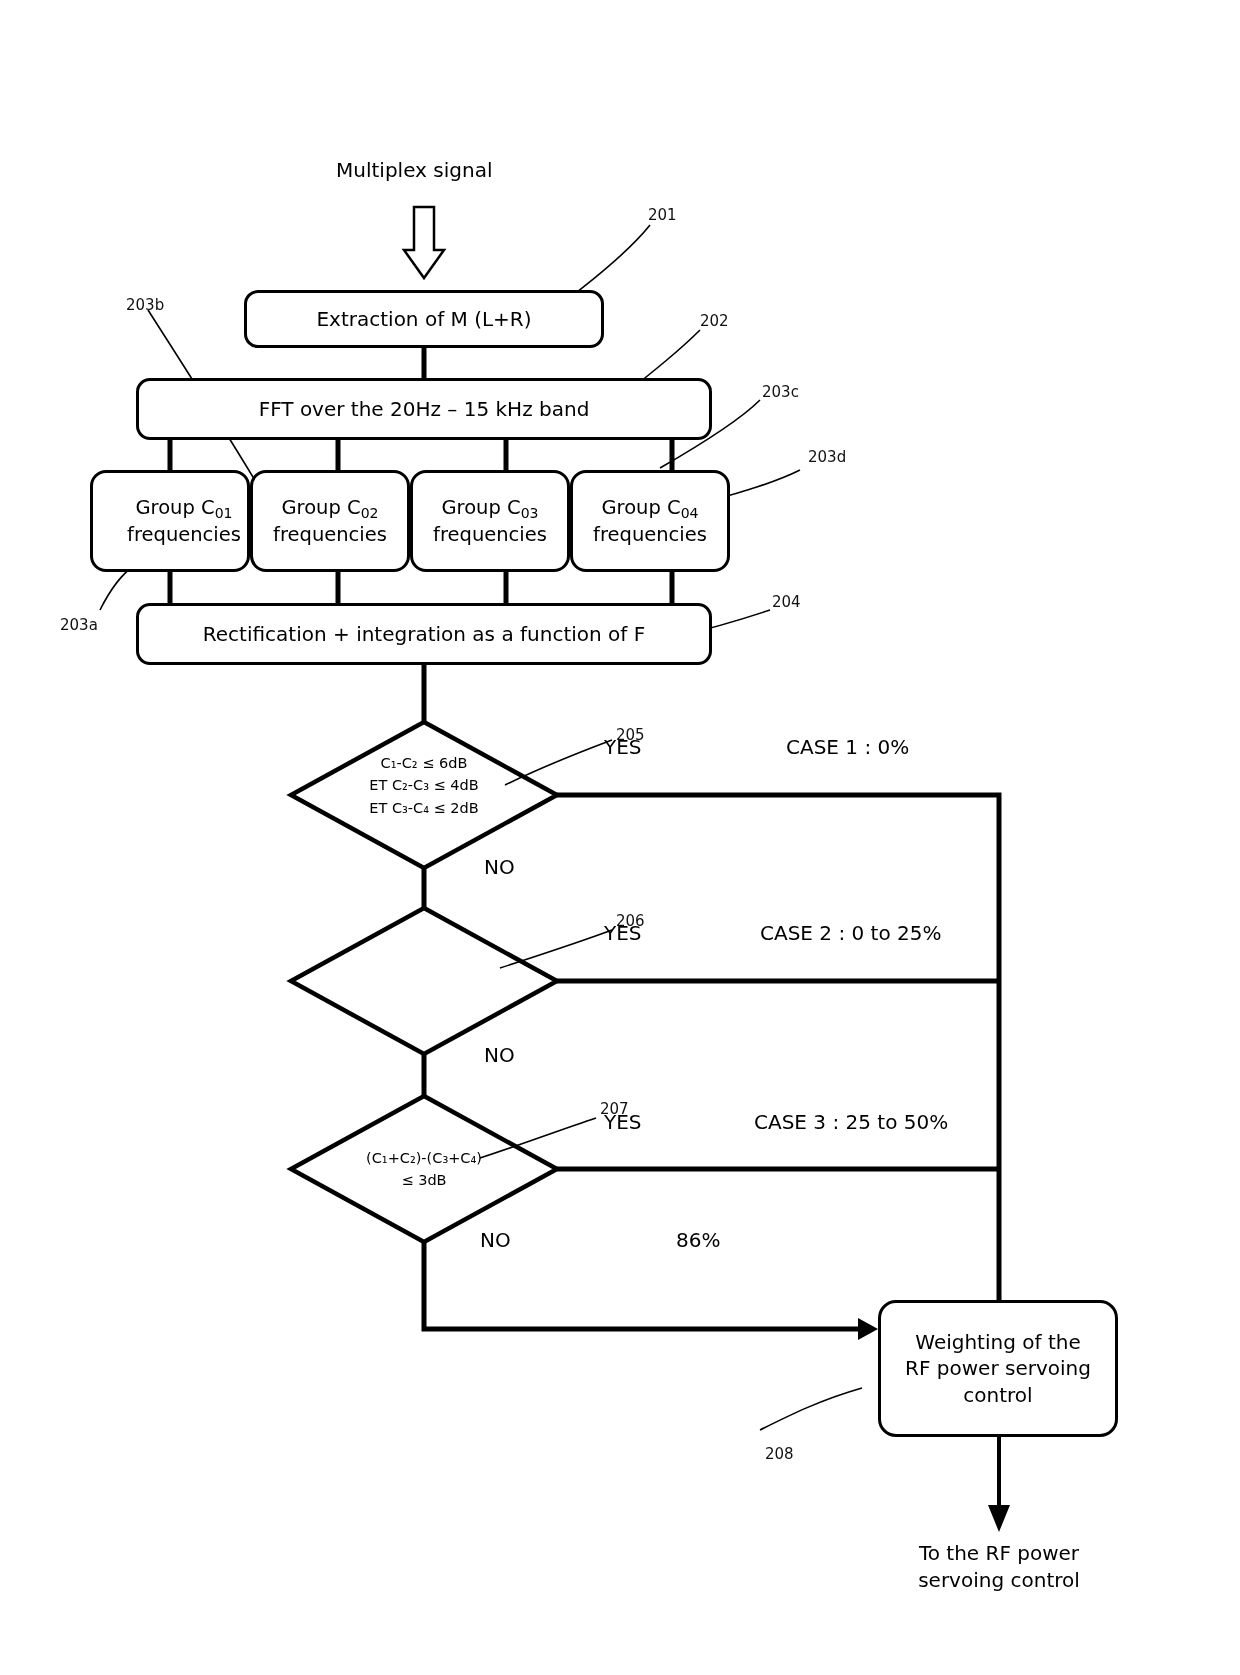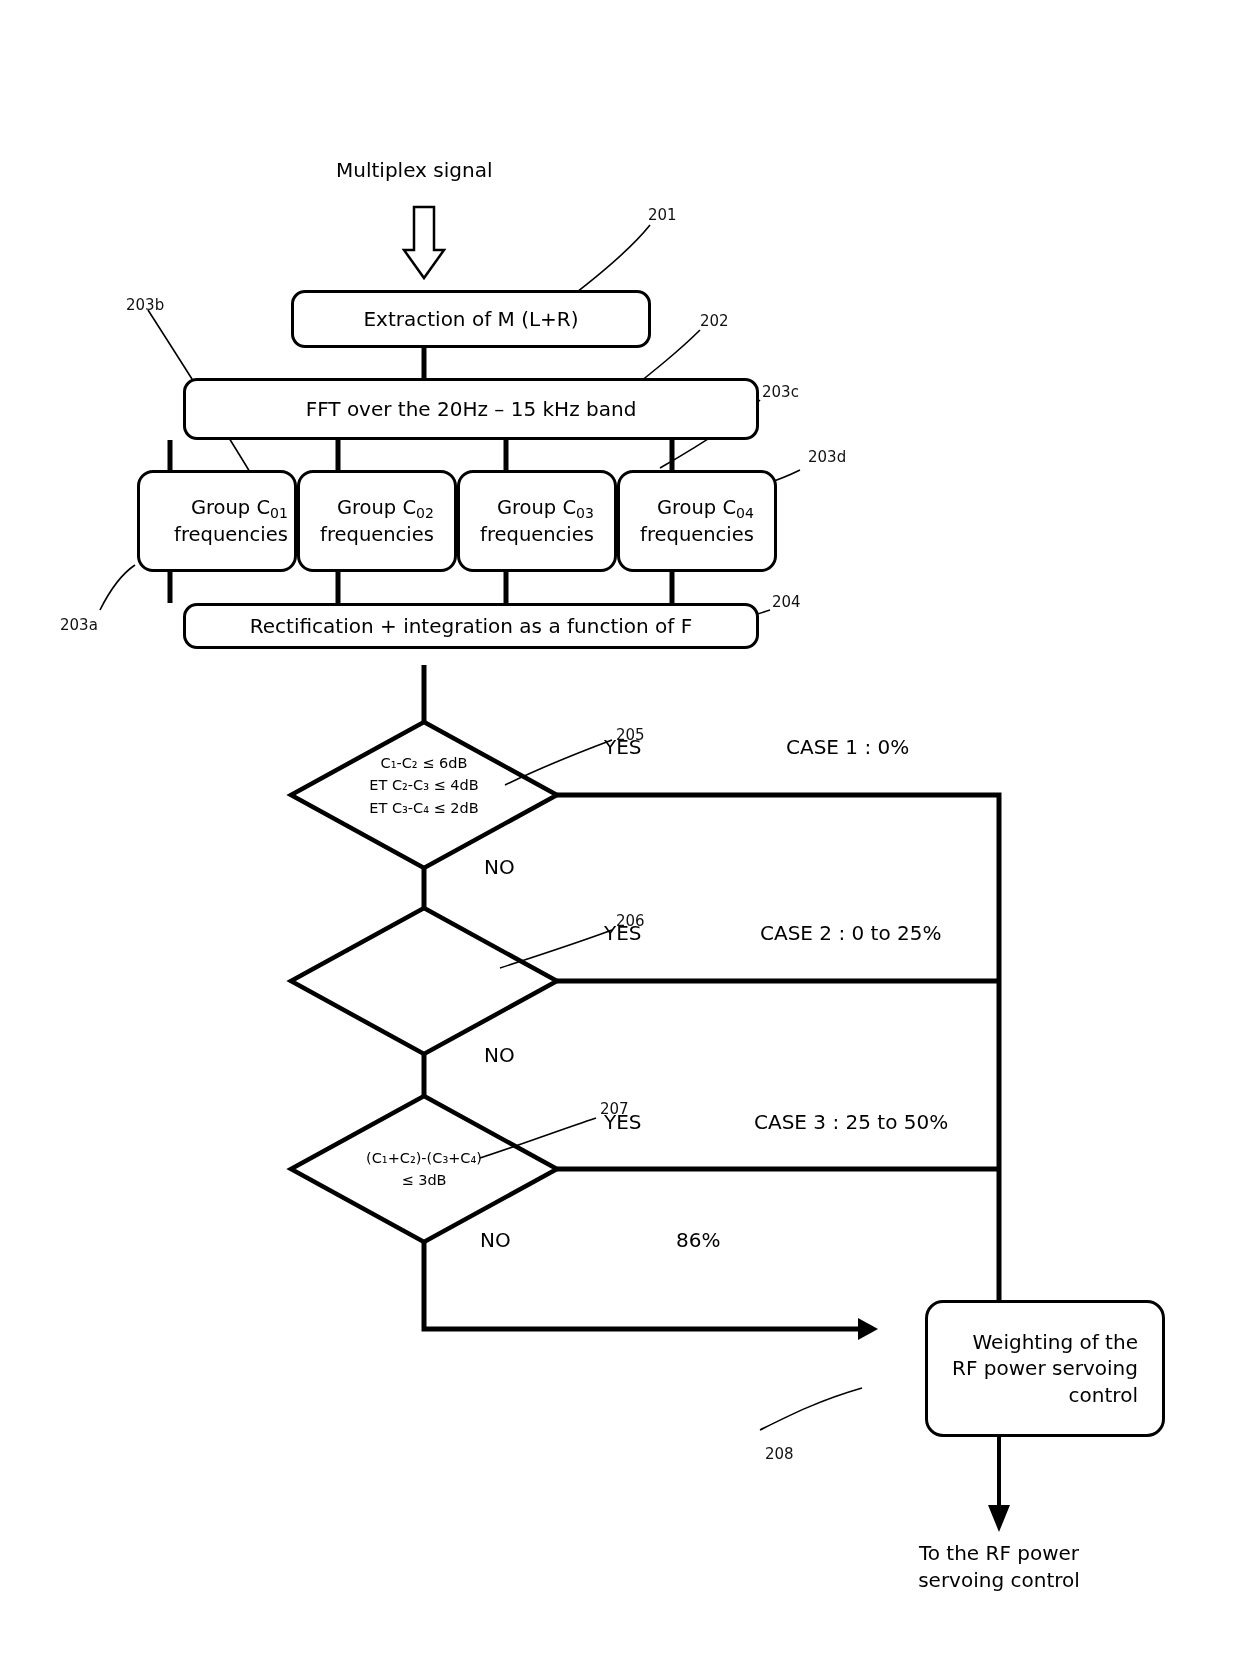--- a/index.html
+++ b/index.html
@@ -44,25 +44,24 @@
   }
   .node {
     position: absolute;
     box-sizing: border-box;
     border: 3px solid #000;
     border-radius: 14px;
     background: #fff;
     display: flex;
     align-items: center;
     justify-content: center;
-    text-align: right;
+    text-align: center;
     font-size: 20px;
     line-height: 1.32;
     padding: 4px 8px;
-    margin-left: 47px;
   }
   .node.small {
     font-size: 19.5px;
     border-radius: 16px;
   }
   .plain-label {
     position: absolute;
     font-size: 20px;
     white-space: nowrap;
   }
@@ -199,21 +198,21 @@
       <span>Group C</span><sub>04</sub><br>
       <span>frequencies</span>
     </span>
   </div>
 
   <div class="ref-label" style="left:60px; top:616px;">203a</div>
   <div class="ref-label" style="left:126px; top:296px;">203b</div>
   <div class="ref-label" style="left:762px; top:383px;">203c</div>
   <div class="ref-label" style="left:808px; top:448px;">203d</div>
 
-  <div class="node" style="left:136px; top:603px; width:576px; height:46px;">
+  <div class="node" style="left:136px; top:603px; width:576px; height:62px;">
     <span>Rectification + integration as a function of F</span>
   </div>
   <div class="ref-label" style="left:772px; top:593px;">204</div>
 
   <div class="diamond-text" style="left:324px; top:752px; width:200px;">
     <div>C₁-C₂  ≤ 6dB</div>
     <div>ET C₂-C₃  ≤ 4dB</div>
     <div>ET C₃-C₄ ≤ 2dB</div>
   </div>
   <div class="ref-label" style="left:616px; top:726px;text-align:center;">205</div>

